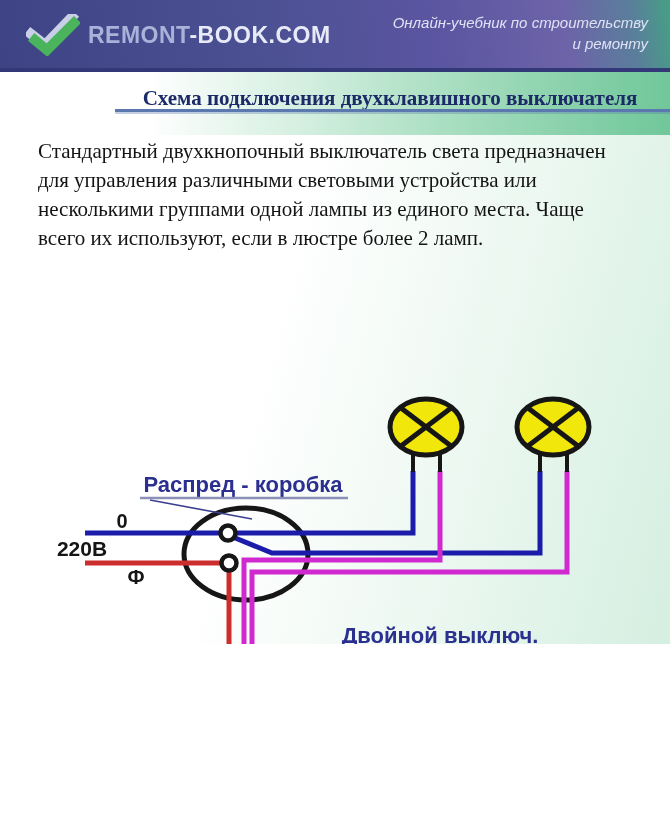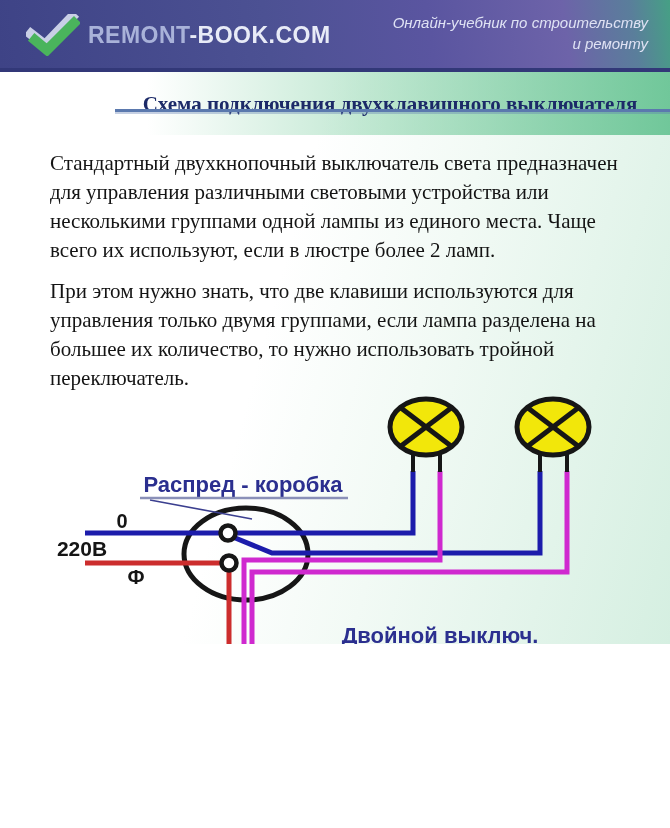--- a/index.html
+++ b/index.html
@@ -29,34 +29,34 @@
     text-align:right;
     font-family:"Liberation Sans","DejaVu Sans",sans-serif;
     font-style:italic;font-size:15px;line-height:21px;color:#dfe2f4;margin-left:28px;
   }
   
   .title-band{
     position:absolute;top:72px;left:0;right:0;height:63px;
     background:linear-gradient(90deg,rgba(118,204,156,0) 22%,rgba(118,204,156,.45) 55%,rgba(84,188,134,.8) 100%);
   }
   .page-title{
-    position:absolute;top:20px;left:110px;right:0;
+    position:absolute;top:14px;left:110px;right:0;
     text-align:center;
     font-weight:bold;font-size:21px;color:#1c2a68;
   }
   .title-underline{
     position:absolute;top:37px;left:115px;right:0;height:3px;
     background:#5b79ae;box-shadow:0 2px 0 rgba(91,121,174,.35);
   }
   
   .article{
     position:absolute;top:137px;left:38px;width:592px;
     font-size:21px;line-height:29px;color:#141414;
   }
-  .article p{margin:12px;}
+  .article p{margin:0;}
   
   .diagram{position:absolute;top:390px;left:0;}
   .diagram-label{
     font-family:"Liberation Sans","DejaVu Sans",sans-serif;
     font-weight:bold;font-size:22px;
   }
   .diagram-small-label{
     font-family:"Liberation Sans","DejaVu Sans",sans-serif;
     font-weight:bold;font-size:20px;fill:#151515;
   }
@@ -77,21 +77,20 @@
     <div class="tagline">Онлайн-учебник по строительству и ремонту</div>
   </div>
 
   <div class="title-band">
     <div class="page-title">Схема подключения двухклавишного выключателя</div>
     <div class="title-underline"></div>
   </div>
 
   <div class="article">
     <p>Стандартный двухкнопочный выключатель света предназначен для управления различными световыми устройства или несколькими группами одной лампы из единого места. Чаще всего их используют, если в люстре более 2 ламп.</p>
-    <p>При этом нужно знать, что две клавиши используются для управления только двумя группами, если лампа разделена на большее их количество, то нужно использовать тройной переключатель.</p>
   </div>
 
   <svg class="diagram" width="670" height="438" viewBox="0 390 670 438">
 
     <rect x="170" y="666" width="127" height="104" fill="none" stroke="#161616" stroke-width="3" stroke-dasharray="10 7"></rect>
 
     <ellipse cx="246" cy="554" rx="62" ry="46" fill="none" stroke="#161616" stroke-width="5"></ellipse>
 
     <line x1="150" y1="500" x2="252" y2="519" stroke="#3b3f8f" stroke-width="1.6"></line>
     <line x1="336" y1="649" x2="287" y2="677" stroke="#3b3f8f" stroke-width="1.6"></line>

